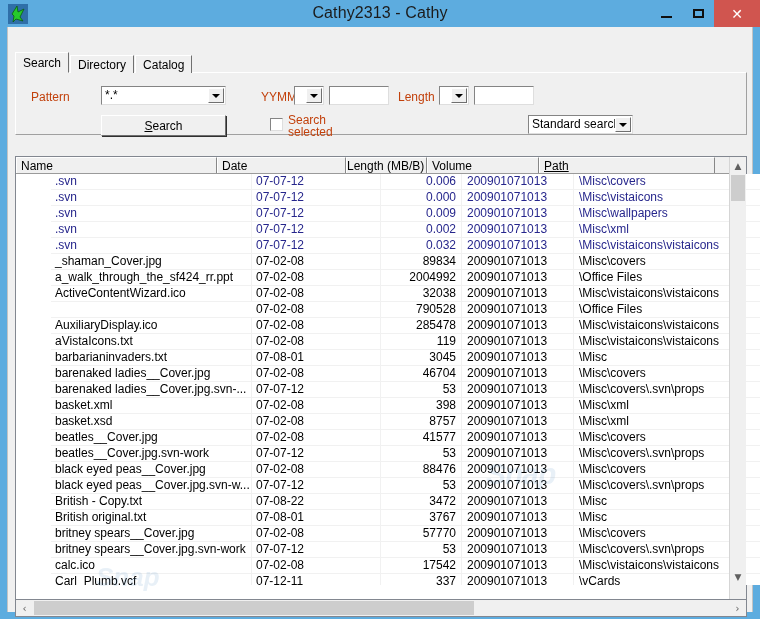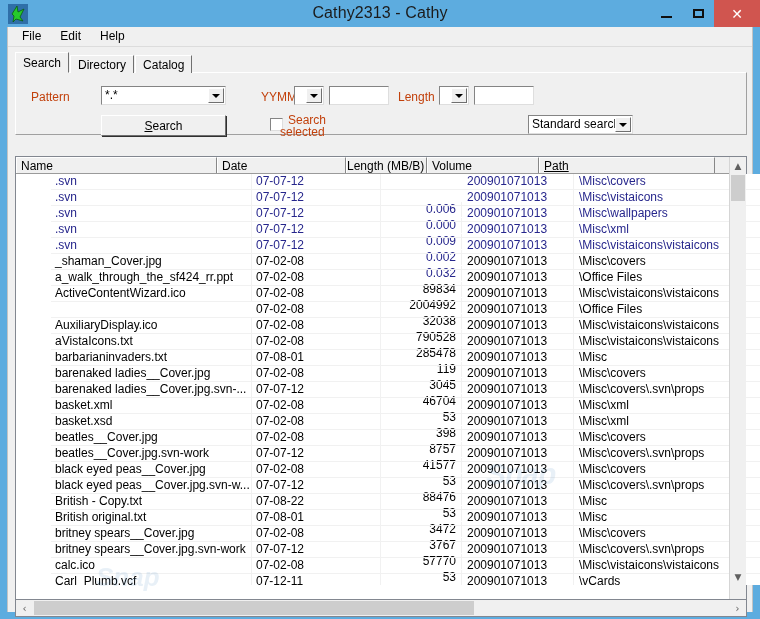--- a/index.html
+++ b/index.html
@@ -297,21 +297,21 @@
     top: 0;
     height: 15px;
     overflow: hidden;
     text-overflow: clip;
     white-space: nowrap;
     border-right: 1px solid #f1f1f1;
     box-sizing: border-box;
   }
   .c-name  { left: 0;   width: 201px; padding-left: 4px; }
   .c-date  { left: 201px; width: 129px; padding-left: 4px; }
-  .c-len   { left: 330px; width: 81px; padding-right: 5px; text-align: right; margin-top: 28px; }
+  .c-len   { left: 330px; width: 81px; padding-right: 5px; text-align: right; }
   .c-vol   { left: 411px; width: 112px; padding-left: 5px; }
   .c-path  { left: 523px; width: 190px; padding-left: 5px; border-right: none; }
 
   
   .vscroll {
     position: absolute;
     right: 0; top: 0;
     width: 17px; height: 445px;
     background: #f0f0f0;
     border-left: 1px solid #d5d5d5;
@@ -408,25 +408,20 @@
         <span class="glyph-max"></span>
       </div>
       <div class="winbtn close">
         <span class="glyph-close">✕</span>
       </div>
     </div>
   </div>
 
   <div class="client">
 
-    <div class="menubar">
-      <div class="menuitem">File</div>
-      <div class="menuitem">Edit</div>
-      <div class="menuitem">Help</div>
-    </div>
 
     <div class="tabarea">
       <div class="tabrow">
         <div class="tab active">Search</div>
         <div class="tab">Directory</div>
         <div class="tab">Catalog</div>
       </div>
 
       <div class="tabpanel">
 
@@ -460,21 +455,21 @@
         </div>
 
         <div class="field" style="left:458px; top:13px; width:60px; height:19px;"></div>
 
         <div class="btn" style="left:85px; top:42px; width:125px; height:21px;">
           <span><u>S</u><span>earch</span></span>
         </div>
 
         <div class="chk" style="left:254px; top:45px;"></div>
         <div class="lbl" style="left:272px; top:40px;">Search</div>
-        <div class="lbl" style="left:264px; top:52px;">selected</div>
+        <div class="lbl" style="left:272px; top:52px;">selected</div>
 
         <div class="combo" style="left:512px; top:42px; width:105px; height:19px;">
           <div class="txt">Standard search</div>
           <div class="arrow">
               <i></i>
             </div>
         </div>
 
       </div>
     </div>

